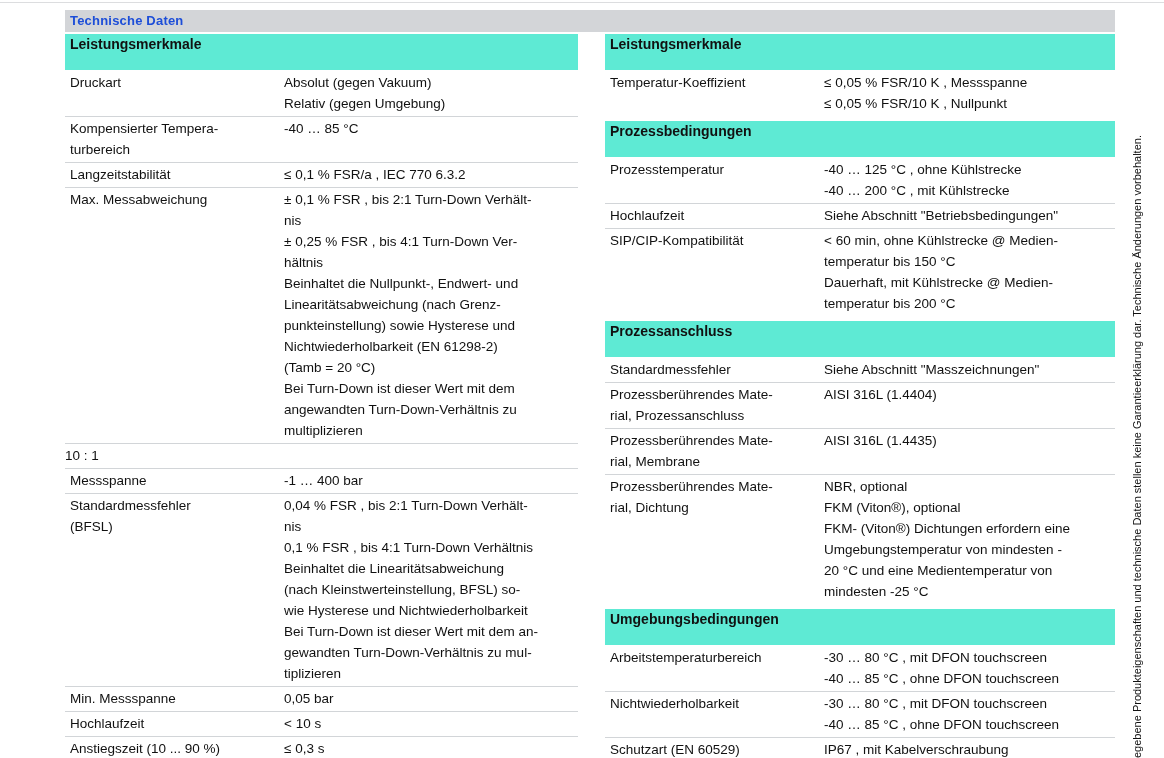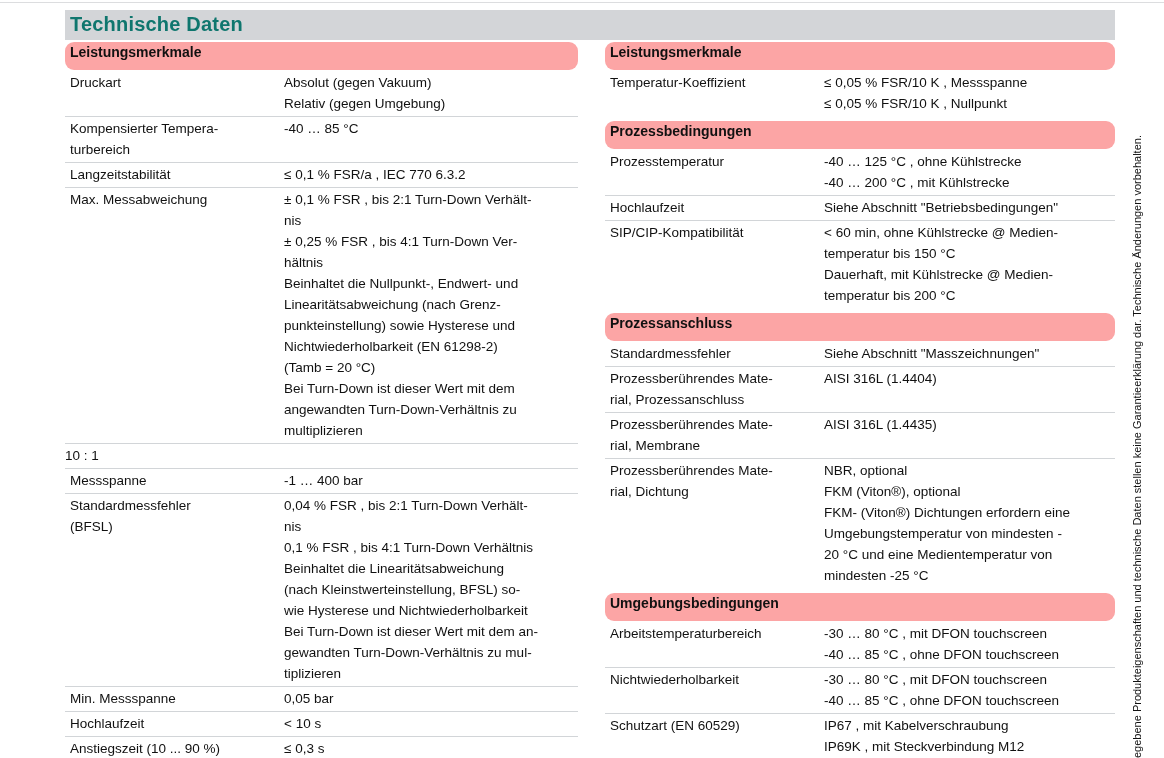--- a/index.html
+++ b/index.html
@@ -4,30 +4,30 @@
 <style>
   html,body { margin:0; padding:0; }
   body {
     width:1164px; height:758px; position:relative; overflow:hidden;
     background:#ffffff; color:#111111;
     font-family:"Liberation Sans", sans-serif;
   }
   .top-line { position:absolute; top:2px; left:0; width:1164px; height:1px; background:#dcdddf; }
   .content { position:absolute; left:65px; top:10px; width:1050px; }
   .title-bar {
-    background:#d3d5d8; color:#0f766e; font-weight:bold; font-size:20px;
+    background:#d3d5d8; color:#1d4ed8; font-weight:bold; font-size:13px;
     padding:3px 6px 4px 5px; letter-spacing:0.2px;
   }
   .cols { display:flex; margin-top:2px; }
   .col { width:513px; }
   .col.right { width:510px; margin-left:27px; }
   .section { }
   .section-header {
-    background:#fca5a5; font-weight:bold; font-size:14px;
-    padding:2px 6px 10px 5px; margin:5px 0 1px 0;border-radius:9px;
+    background:#5eead4; font-weight:bold; font-size:14px;
+    padding:2px 6px 18px 5px; margin:5px 0 1px 0;
   }
   .section:first-child .section-header { margin-top:0; }
   .row { display:flex; align-items:flex-start; padding:1px 0 2px 0; }
   .row + .row { border-top:1px solid #d2d5d8; }
   .col .section:last-child .row:last-child { border-bottom:1px solid #d2d5d8; }
   .col.right .section:last-child .row:last-child { border-bottom:none; }
   .label {
     flex:none; width:214px; padding-left:5px;
     font-size:13.5px; line-height:21px; white-space:pre-line;
   }

